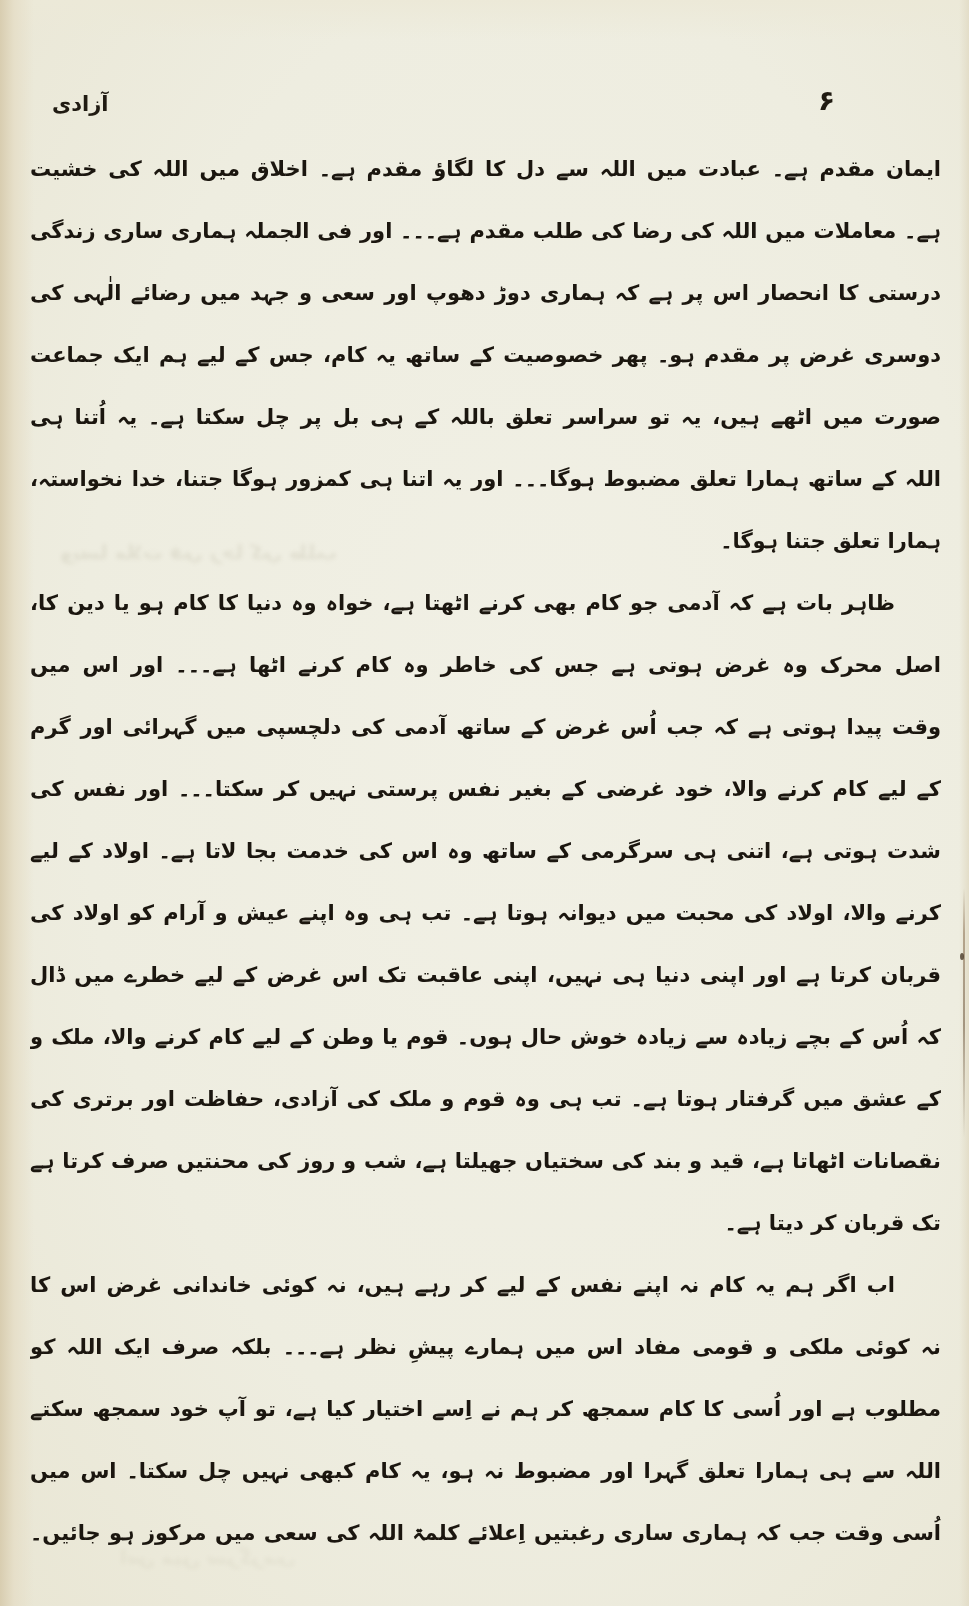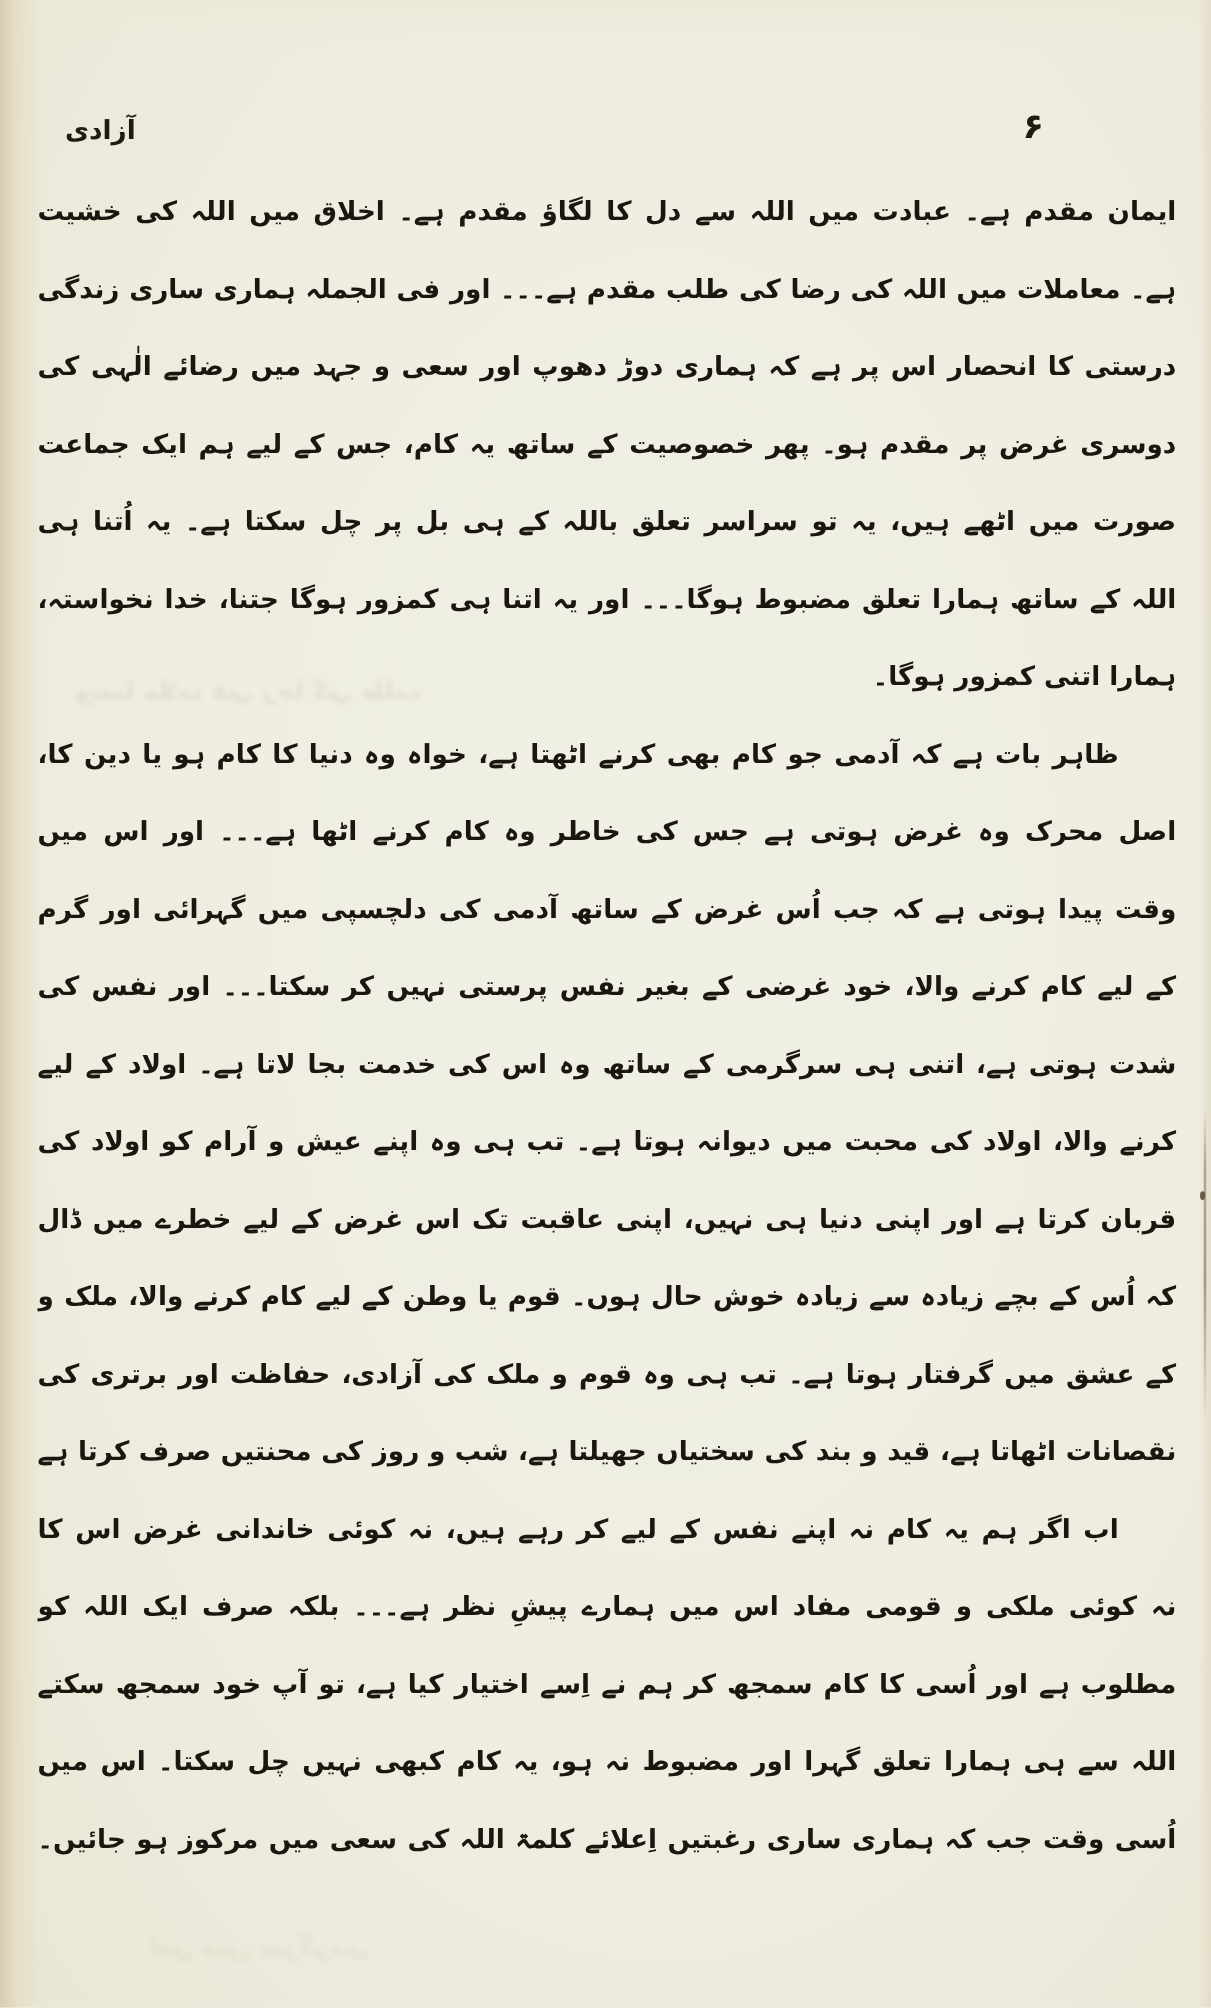--- a/index.html
+++ b/index.html
@@ -69,33 +69,34 @@
 </div>
 
 <div class="text-block">
     <div class="para">
       <div class="line">ایمان مقدم ہے۔ عبادت میں اللہ سے دل کا لگاؤ مقدم ہے۔ اخلاق میں اللہ کی خشیت مقدم</div>
       <div class="line">ہے۔ معاملات میں اللہ کی رضا کی طلب مقدم ہے۔۔۔ اور فی الجملہ ہماری ساری زندگی ہی کی</div>
       <div class="line">درستی کا انحصار اس پر ہے کہ ہماری دوڑ دھوپ اور سعی و جہد میں رضائے الٰہی کی مقصودیت ہر</div>
       <div class="line">دوسری غرض پر مقدم ہو۔ پھر خصوصیت کے ساتھ یہ کام، جس کے لیے ہم ایک جماعت کی</div>
       <div class="line">صورت میں اٹھے ہیں، یہ تو سراسر تعلق باللہ کے ہی بل پر چل سکتا ہے۔ یہ اُتنا ہی مضبوط ہوگا، جتنا</div>
       <div class="line">اللہ کے ساتھ ہمارا تعلق مضبوط ہوگا۔۔۔ اور یہ اتنا ہی کمزور ہوگا جتنا، خدا نخواستہ، اللہ کے ساتھ</div>
-      <div class="line last">ہمارا اتنی کمزور ہوگا۔</div>
+      <div class="line last">ہمارا تعلق جتنا ہوگا۔</div>
     </div>
     <div class="para">
       <div class="line indent">ظاہر بات ہے کہ آدمی جو کام بھی کرنے اٹھتا ہے، خواہ وہ دنیا کا کام ہو یا دین کا، اس کا</div>
       <div class="line">اصل محرک وہ غرض ہوتی ہے جس کی خاطر وہ کام کرنے اٹھا ہے۔۔۔ اور اس میں سرگرمی اُسی</div>
       <div class="line">وقت پیدا ہوتی ہے کہ جب اُس غرض کے ساتھ آدمی کی دلچسپی میں گہرائی اور گرم جوشی ہو۔ نفس</div>
       <div class="line">کے لیے کام کرنے والا، خود غرضی کے بغیر نفس پرستی نہیں کر سکتا۔۔۔ اور نفس کی محبت میں جتنی</div>
       <div class="line">شدت ہوتی ہے، اتنی ہی سرگرمی کے ساتھ وہ اس کی خدمت بجا لاتا ہے۔ اولاد کے لیے کام</div>
       <div class="line">کرنے والا، اولاد کی محبت میں دیوانہ ہوتا ہے۔ تب ہی وہ اپنے عیش و آرام کو اولاد کی بھلائی پر</div>
       <div class="line">قربان کرتا ہے اور اپنی دنیا ہی نہیں، اپنی عاقبت تک اس غرض کے لیے خطرے میں ڈال دیتا ہے</div>
       <div class="line">کہ اُس کے بچے زیادہ سے زیادہ خوش حال ہوں۔ قوم یا وطن کے لیے کام کرنے والا، ملک و قوم</div>
       <div class="line">کے عشق میں گرفتار ہوتا ہے۔ تب ہی وہ قوم و ملک کی آزادی، حفاظت اور برتری کی فکر میں مالی</div>
       <div class="line">نقصانات اٹھاتا ہے، قید و بند کی سختیاں جھیلتا ہے، شب و روز کی محنتیں صرف کرتا ہے اور جان</div>
+      <div class="line last">تک قربان کر دیتا ہے۔</div>
     </div>
     <div class="para">
       <div class="line indent">اب اگر ہم یہ کام نہ اپنے نفس کے لیے کر رہے ہیں، نہ کوئی خاندانی غرض اس کا محرک ہے،</div>
       <div class="line">نہ کوئی ملکی و قومی مفاد اس میں ہمارے پیشِ نظر ہے۔۔۔ بلکہ صرف ایک اللہ کو راضی کرنا ہمیں</div>
       <div class="line">مطلوب ہے اور اُسی کا کام سمجھ کر ہم نے اِسے اختیار کیا ہے، تو آپ خود سمجھ سکتے ہیں کہ جب تک</div>
       <div class="line">اللہ سے ہی ہمارا تعلق گہرا اور مضبوط نہ ہو، یہ کام کبھی نہیں چل سکتا۔ اس میں سرگرمی آ سکتی ہے تو</div>
       <div class="line">اُسی وقت جب کہ ہماری ساری رغبتیں اِعلائے کلمۃ اللہ کی سعی میں مرکوز ہو جائیں۔ اس کام</div>
     </div>
   </div>
 

